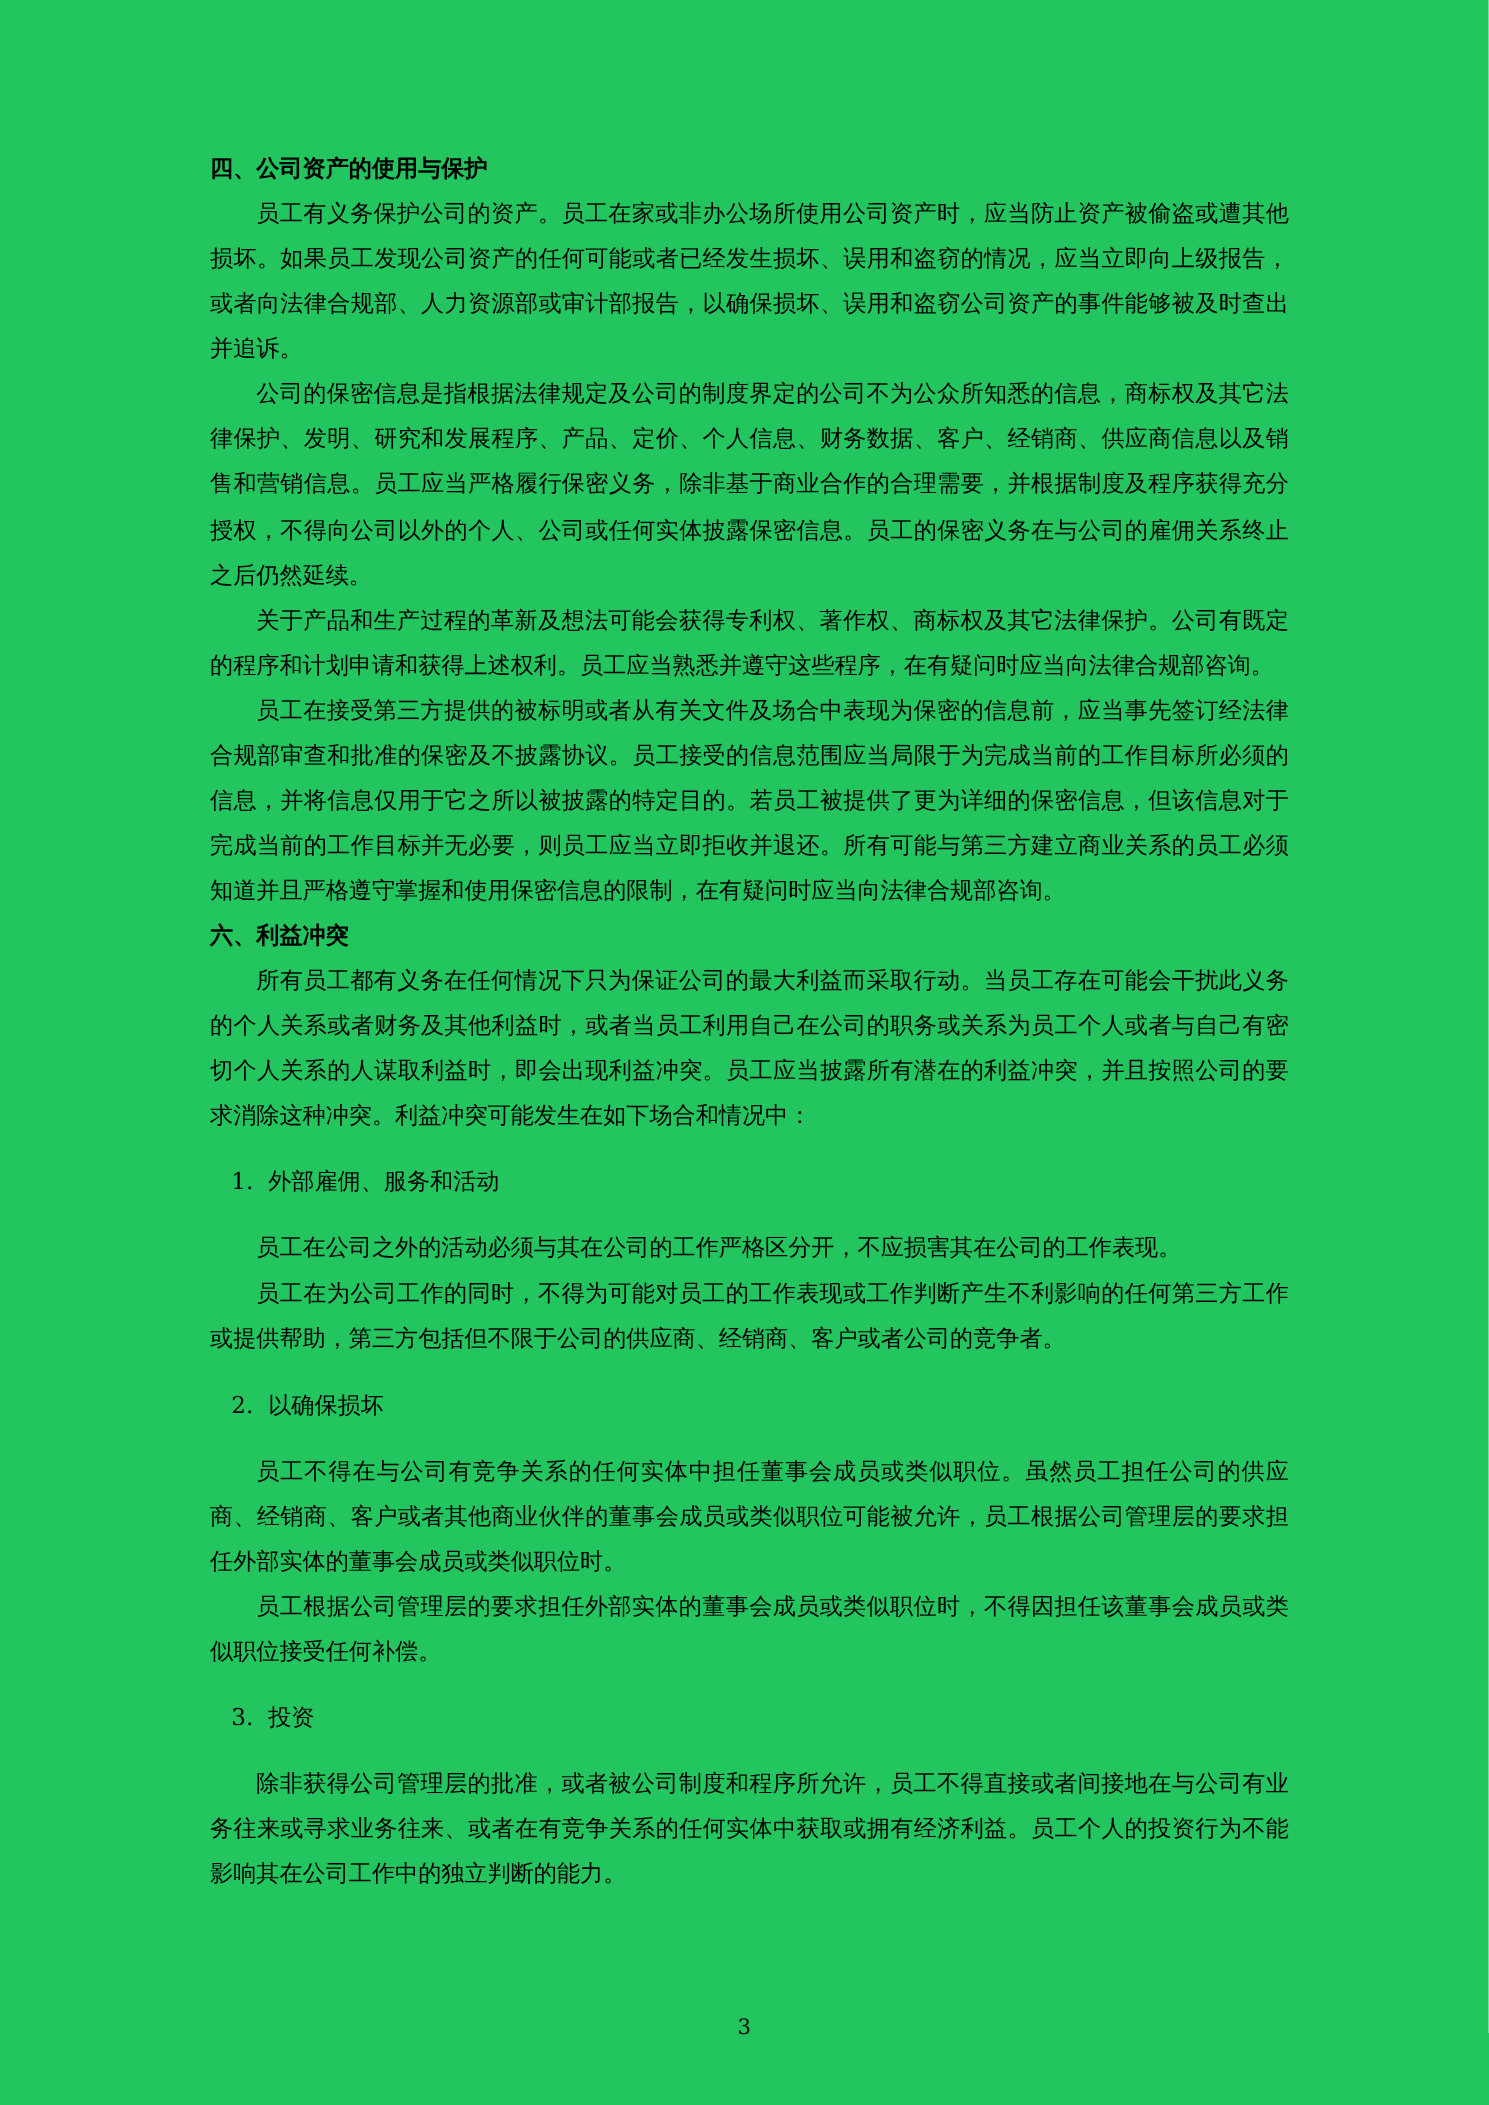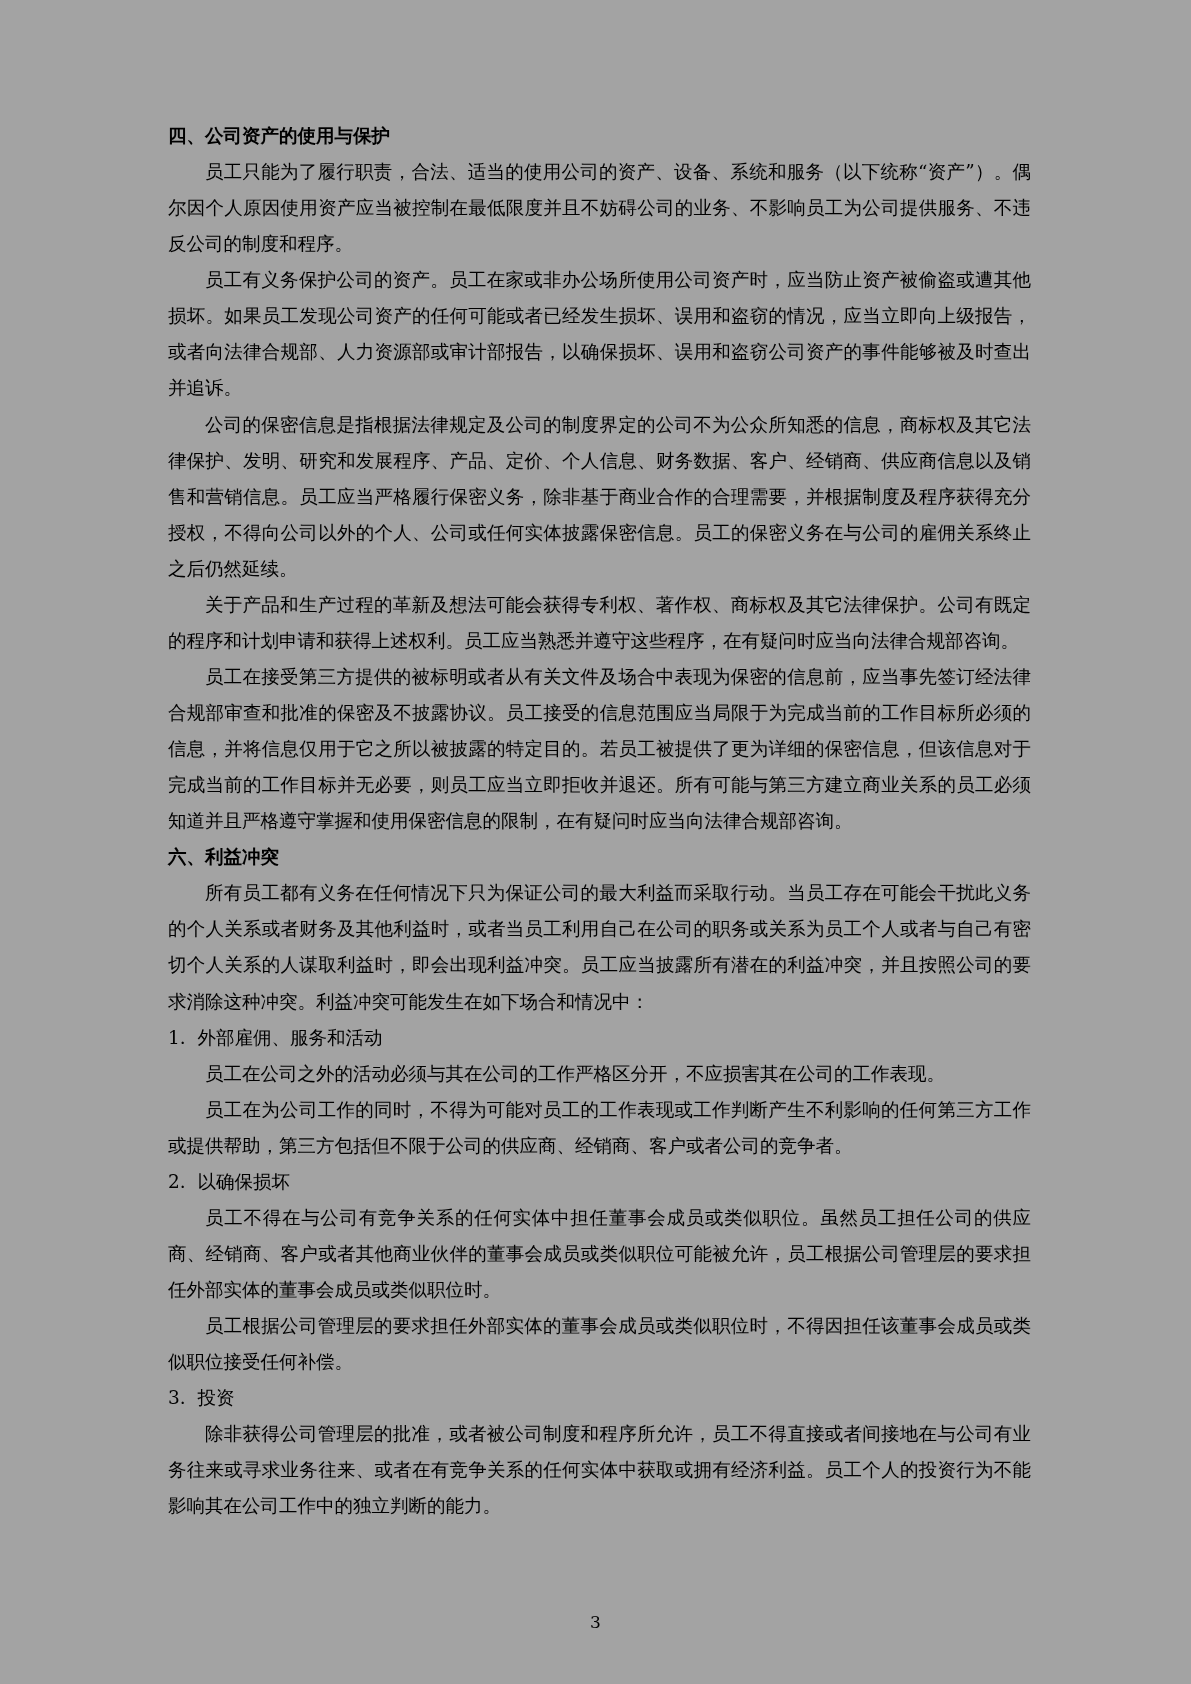--- a/index.html
+++ b/index.html
@@ -3,21 +3,21 @@
 <meta charset="utf-8">
 <style>
   html, body {
     margin: 0;
     padding: 0;
     background: #ffffff;
   }
   .page {
     width: 1191px;
     height: 1684px;
-    background: #a3a3a3;
+    background: #22c55e;
     position: relative;
     box-sizing: border-box;
     padding: 118px 160px 60px 168px;
     font-family: "DejaVu Serif", "Liberation Serif", serif;
     color: #000000;
   }
   .doc-body {
     font-size: 18.5px;
     line-height: 1.95;
     text-align: justify;
@@ -29,21 +29,21 @@
     margin: 0 0 0 0;
     line-height: 1.95;
     text-align: left;
   }
   p.para {
     margin: 0;
     text-indent: 2em;
     line-height: 1.95;
   }
   p.list-item {
-    margin: 0;
+    margin: 17px;
     text-indent: 0;
     line-height: 1.95;
   }
   p.list-item .num {
     display: inline-block;
     min-width: 1.6em;
   }
   .page-number {
     position: absolute;
     left: 0;
@@ -53,21 +53,20 @@
     font-size: 17px;
     font-family: "DejaVu Serif", "Liberation Serif", serif;
   }
 </style>
 </head>
 <body>
 
 <div class="page">
   <div class="doc-body" id="doc-body">
       <h2 class="section-heading">四、公司资产的使用与保护</h2>
-      <p class="para">员工只能为了履行职责，合法、适当的使用公司的资产、设备、系统和服务（以下统称“资产”）。偶尔因个人原因使用资产应当被控制在最低限度并且不妨碍公司的业务、不影响员工为公司提供服务、不违反公司的制度和程序。</p>
       <p class="para">员工有义务保护公司的资产。员工在家或非办公场所使用公司资产时，应当防止资产被偷盗或遭其他损坏。如果员工发现公司资产的任何可能或者已经发生损坏、误用和盗窃的情况，应当立即向上级报告，或者向法律合规部、人力资源部或审计部报告，以确保损坏、误用和盗窃公司资产的事件能够被及时查出并追诉。</p>
       <p class="para">公司的保密信息是指根据法律规定及公司的制度界定的公司不为公众所知悉的信息，商标权及其它法律保护、发明、研究和发展程序、产品、定价、个人信息、财务数据、客户、经销商、供应商信息以及销售和营销信息。员工应当严格履行保密义务，除非基于商业合作的合理需要，并根据制度及程序获得充分授权，不得向公司以外的个人、公司或任何实体披露保密信息。员工的保密义务在与公司的雇佣关系终止之后仍然延续。</p>
       <p class="para">关于产品和生产过程的革新及想法可能会获得专利权、著作权、商标权及其它法律保护。公司有既定的程序和计划申请和获得上述权利。员工应当熟悉并遵守这些程序，在有疑问时应当向法律合规部咨询。</p>
       <p class="para">员工在接受第三方提供的被标明或者从有关文件及场合中表现为保密的信息前，应当事先签订经法律合规部审查和批准的保密及不披露协议。员工接受的信息范围应当局限于为完成当前的工作目标所必须的信息，并将信息仅用于它之所以被披露的特定目的。若员工被提供了更为详细的保密信息，但该信息对于完成当前的工作目标并无必要，则员工应当立即拒收并退还。所有可能与第三方建立商业关系的员工必须知道并且严格遵守掌握和使用保密信息的限制，在有疑问时应当向法律合规部咨询。</p>
       <h2 class="section-heading">六、利益冲突</h2>
       <p class="para">所有员工都有义务在任何情况下只为保证公司的最大利益而采取行动。当员工存在可能会干扰此义务的个人关系或者财务及其他利益时，或者当员工利用自己在公司的职务或关系为员工个人或者与自己有密切个人关系的人谋取利益时，即会出现利益冲突。员工应当披露所有潜在的利益冲突，并且按照公司的要求消除这种冲突。利益冲突可能发生在如下场合和情况中：</p>
       <p class="list-item"><span class="num">1.</span><span>外部雇佣、服务和活动</span></p>
       <p class="para">员工在公司之外的活动必须与其在公司的工作严格区分开，不应损害其在公司的工作表现。</p>
       <p class="para">员工在为公司工作的同时，不得为可能对员工的工作表现或工作判断产生不利影响的任何第三方工作或提供帮助，第三方包括但不限于公司的供应商、经销商、客户或者公司的竞争者。</p>
       <p class="list-item"><span class="num">2.</span><span>以确保损坏</span></p>

